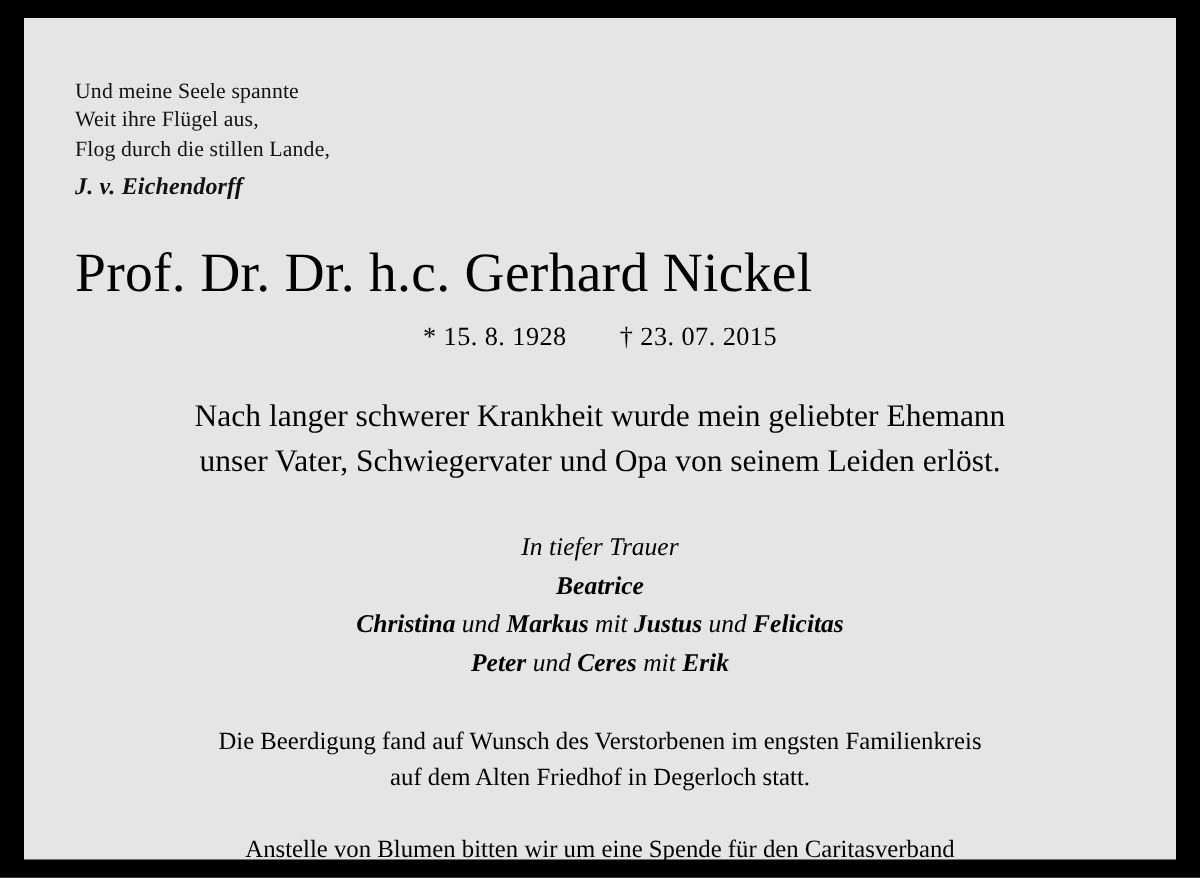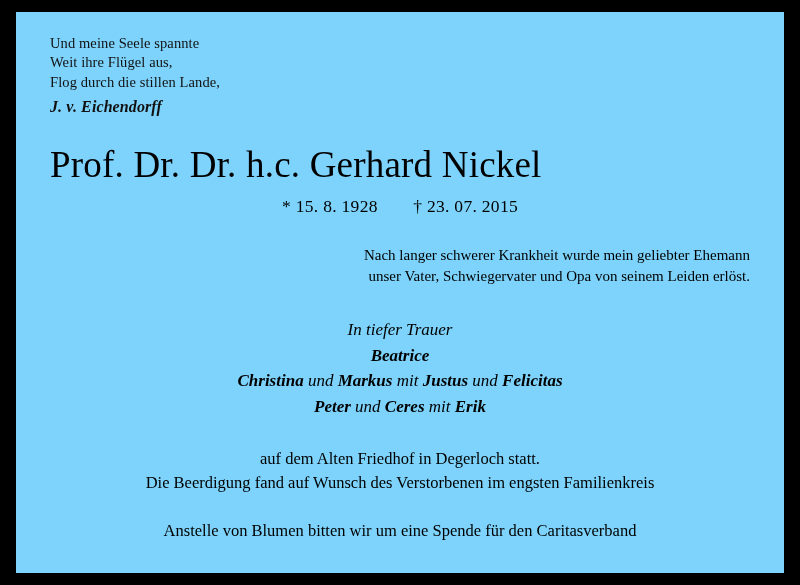--- a/index.html
+++ b/index.html
@@ -13,23 +13,23 @@
     overflow: hidden;
     font-family: "Liberation Serif", serif;
     color: #000;
   }
   .obituary {
     position: absolute;
     left: 16px;
     top: 12px;
     width: 768px;
     height: 561px;
-    background: #7dd3fc;
+    background: #e5e5e5;
     box-sizing: border-box;
-    padding: 22px 34px 10px 34px;
+    padding: 40px 34px 10px 34px;
   }
   .poem {
     font-family: "Liberation Serif", serif;
     font-size: 14.5px;
     line-height: 1.33;
     color: #111;
     letter-spacing: 0.1px;
   }
   .poem-line {
     white-space: nowrap;
@@ -52,22 +52,22 @@
     text-align: center;
     font-size: 17.5px;
     margin-top: 10px;
     letter-spacing: 0.3px;
   }
   .dates .sep {
     display: inline-block;
     width: 26px;
   }
   .para {
-    text-align: right;
-    font-size: 15px;
+    text-align: center;
+    font-size: 21px;
     line-height: 1.42;
     margin-top: 28px;
   }
   .mourning {
     text-align: center;
     font-size: 17px;
     margin-top: 30px;
     line-height: 1.5;
     font-style: italic;
   }
@@ -125,22 +125,22 @@
   </div>
 
   <div class="mourning">
     <div>In tiefer Trauer</div>
     <div class="family-line"><span class="bold">Beatrice</span></div>
     <div class="family-line"><span class="bold">Christina</span><span> und </span><span class="bold">Markus</span><span> mit </span><span class="bold">Justus</span><span> und </span><span class="bold">Felicitas</span></div>
     <div class="family-line"><span class="bold">Peter</span><span> und </span><span class="bold">Ceres</span><span> mit </span><span class="bold">Erik</span></div>
   </div>
 
   <div class="closing">
+    <div>Die Beerdigung fand auf Wunsch des Verstorbenen im engsten Familienkreis</div>
     <div>auf dem Alten Friedhof in Degerloch statt.</div>
-    <div>Die Beerdigung fand auf Wunsch des Verstorbenen im engsten Familienkreis</div>
   </div>
 
   <div class="donation">
     <div>Anstelle von Blumen bitten wir um eine Spende für den Caritasverband</div>
 
   </div>
 
 </div>
 
 </body></html>

